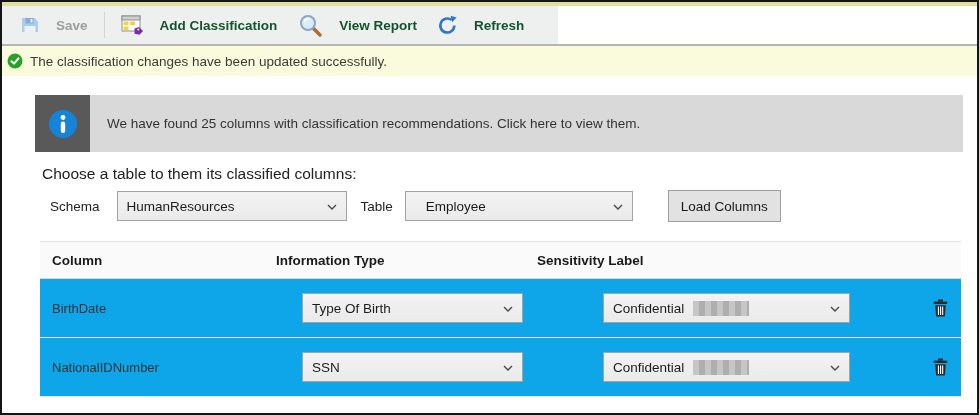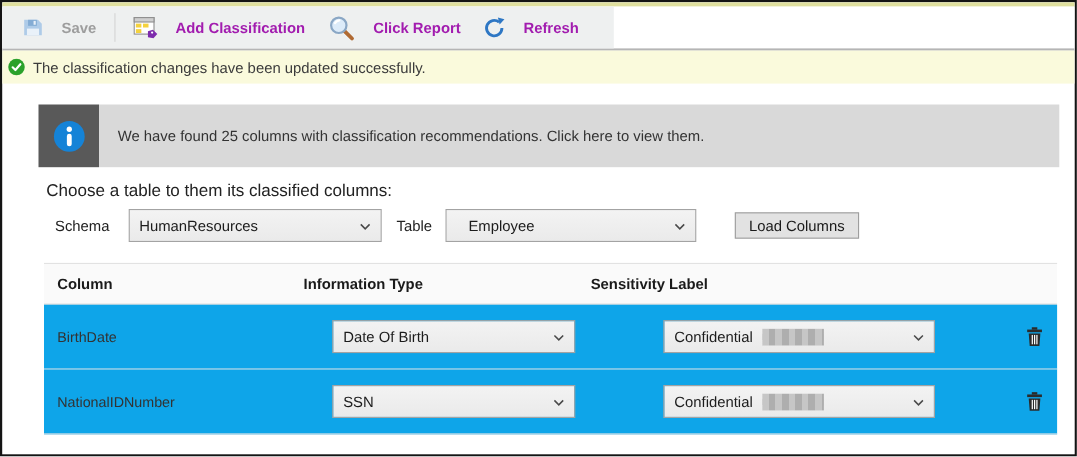--- a/index.html
+++ b/index.html
@@ -7,21 +7,21 @@
     position:relative;width:979px;height:415px;box-sizing:border-box;
     border:2px solid #141414;background:#fff;overflow:hidden;
     font-family:"Liberation Sans", sans-serif;color:#1e1e1e;
   }
   
   .top-line{height:4px;background:#dfdf9e;}
   
   .toolbar{height:38px;background:#fff;border-bottom:2px solid #b5b5b5;display:flex;}
   .toolbar-strip{width:556px;height:100%;background:#eef0f0;display:flex;align-items:center;padding-left:8px;box-sizing:border-box;}
   .tb-btn{display:flex;align-items:center;gap:16px;padding:0 10px;height:100%;cursor:default;font-weight:bold;}
-  .tb-btn .lbl{font-size:13.5px;color:#a21caf;white-space:nowrap;}
+  .tb-btn .lbl{font-size:13.5px;color:#14532d;white-space:nowrap;}
   .tb-btn.disabled .lbl{color:#9d9d9d;}
   .tb-sep{width:1px;height:26px;background:#d4d4d4;margin:0 6px;}
   
   .msgbar{height:30px;background:#fafadc;display:flex;align-items:center;padding-left:5px;}
   .msgbar .txt{font-size:13.5px;color:#3b3b3b;margin-left:7px;}
   
   .infobar{display:flex;margin:19px 14px 0 33px;height:57px;}
   .info-square{width:55px;height:57px;background:#595959;display:flex;align-items:center;justify-content:center;flex:none;}
   .info-body{flex:1;background:#d9d9d9;display:flex;align-items:center;padding-left:17px;}
   .info-body .txt{font-size:13.5px;color:#333;}
@@ -33,21 +33,21 @@
     position:relative;height:30px;box-sizing:border-box;border:1px solid #a3a3a3;
     background:linear-gradient(#f3f3f3,#eaeaea);
     display:flex;align-items:center;padding:0 24px 0 9px;cursor:default;
   }
   .dropdown .val{font-size:13.5px;color:#1c1c1c;white-space:nowrap;overflow:hidden;}
   .dropdown .chev{position:absolute;right:9px;top:12px;}
   .dd-schema{width:230px;margin-left:17px;}
   .dd-table{width:228px;margin-left:12px;padding-left:20px;}
   .lbl-table{margin-left:14px;}
   .load-btn{
-    margin-left:35px;height:24px;padding:0 12px;box-sizing:border-box;
+    margin-left:35px;height:32px;padding:0 12px;box-sizing:border-box;
     background:#e2e2e2;border:1px solid #9e9e9e;font-size:13.5px;color:#1a1a1a;
     display:flex;align-items:center;cursor:default;
   }
   
   .grid{margin:19px 16px 0 38px;border-top:1px solid #e2e2e2;}
   .grid-header{
     display:grid;grid-template-columns:224px 261px 280px 1fr;align-items:center;
     height:36px;background:#fafafa;border-bottom:1px solid #d8d8d8;
   }
   .grid-header .hcell{font-size:13.5px;font-weight:bold;color:#1a1a1a;padding-left:12px;}
@@ -109,21 +109,21 @@
       </div>
 
       <div class="tb-btn">
         <span class="icon">
           <svg width="26" height="25" viewBox="0 0 26 25">
             <line x1="16" y1="15" x2="23" y2="22" stroke="#b06a33" stroke-width="3.5" stroke-linecap="round"></line>
             <circle cx="11" cy="10" r="7" fill="#dcebf9" stroke="#8aa7c5" stroke-width="2"></circle>
             <path d="M7.5 8 a5 5 0 0 1 4 -2.5" fill="none" stroke="#ffffff" stroke-width="2" stroke-linecap="round"></path>
           </svg>
         </span>
-        <span class="lbl">Click Report</span>
+        <span class="lbl">View Report</span>
       </div>
 
       <div class="tb-btn">
         <span class="icon">
           <svg width="21" height="21" viewBox="0 0 21 21">
             <path d="M17.3 10.5 a7 7 0 1 1 -2.6 -5.4" fill="none" stroke="#2e77c4" stroke-width="2.6"></path>
             <polygon points="13.6,0.8 19.6,2.4 15.2,7.2" fill="#2e77c4"></polygon>
           </svg>
         </span>
         <span class="lbl">Refresh</span>
@@ -187,21 +187,21 @@
       <div class="hcell">Column</div>
       <div class="hcell">Information Type</div>
       <div class="hcell">Sensitivity Label</div>
       <div class="hcell"></div>
     </div>
 
     <div class="grid-row">
       <div class="name">BirthDate</div>
       <div>
         <div class="dropdown dd-infotype">
-          <span class="val">Date Of Birth</span>
+          <span class="val">Type Of Birth</span>
           <span class="chev icon">
             <svg width="10" height="6" viewBox="0 0 10 6">
                 <polyline points="1,1 5,5 9,1" fill="none" stroke="#4a4a4a" stroke-width="1.4"></polyline>
               </svg>
           </span>
         </div>
       </div>
       <div>
         <div class="dropdown dd-sens">
           <span class="val">Confidential</span>

